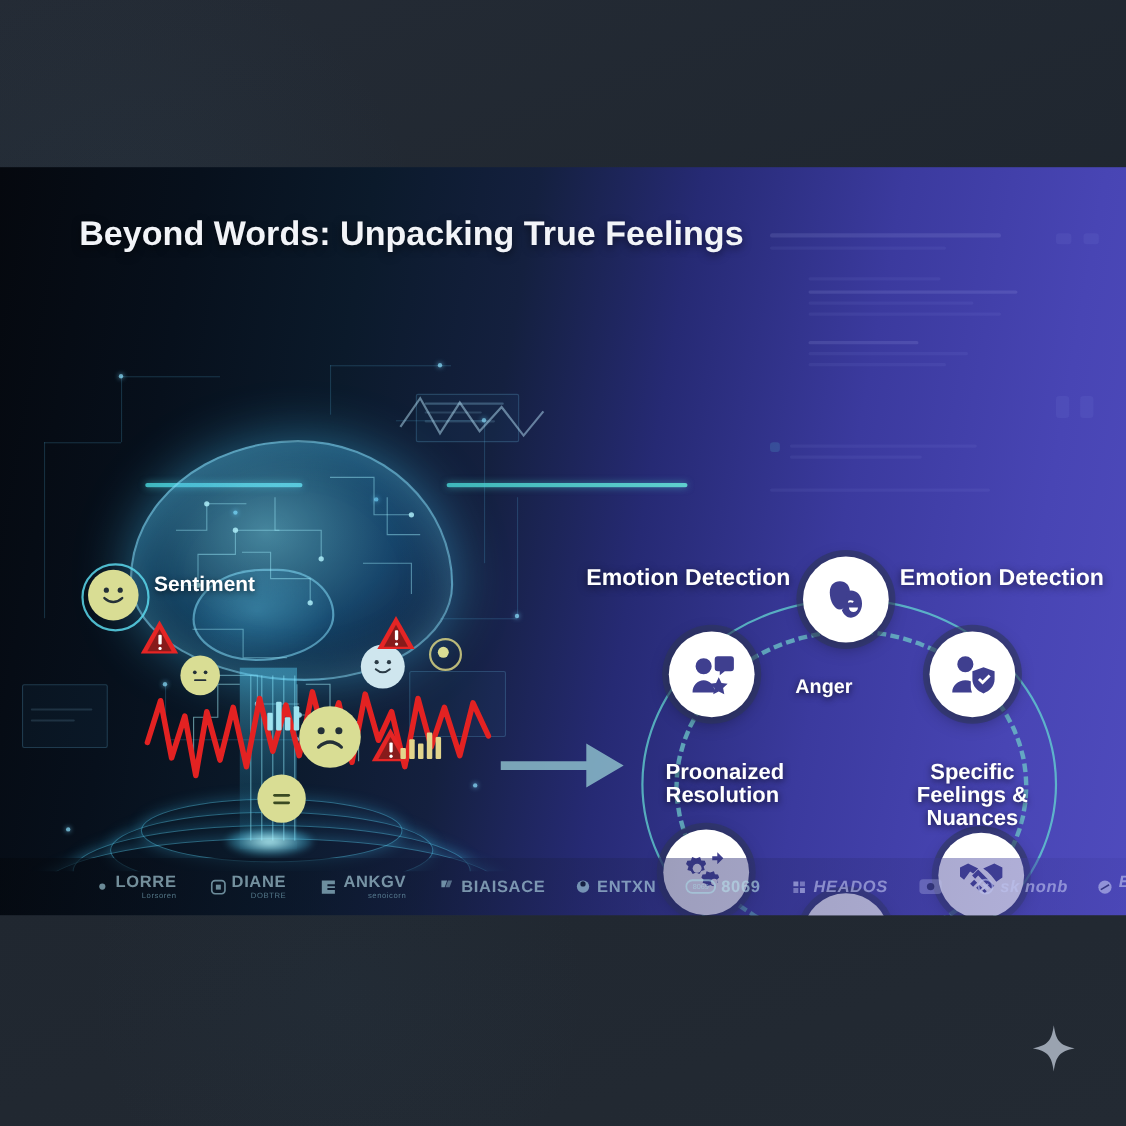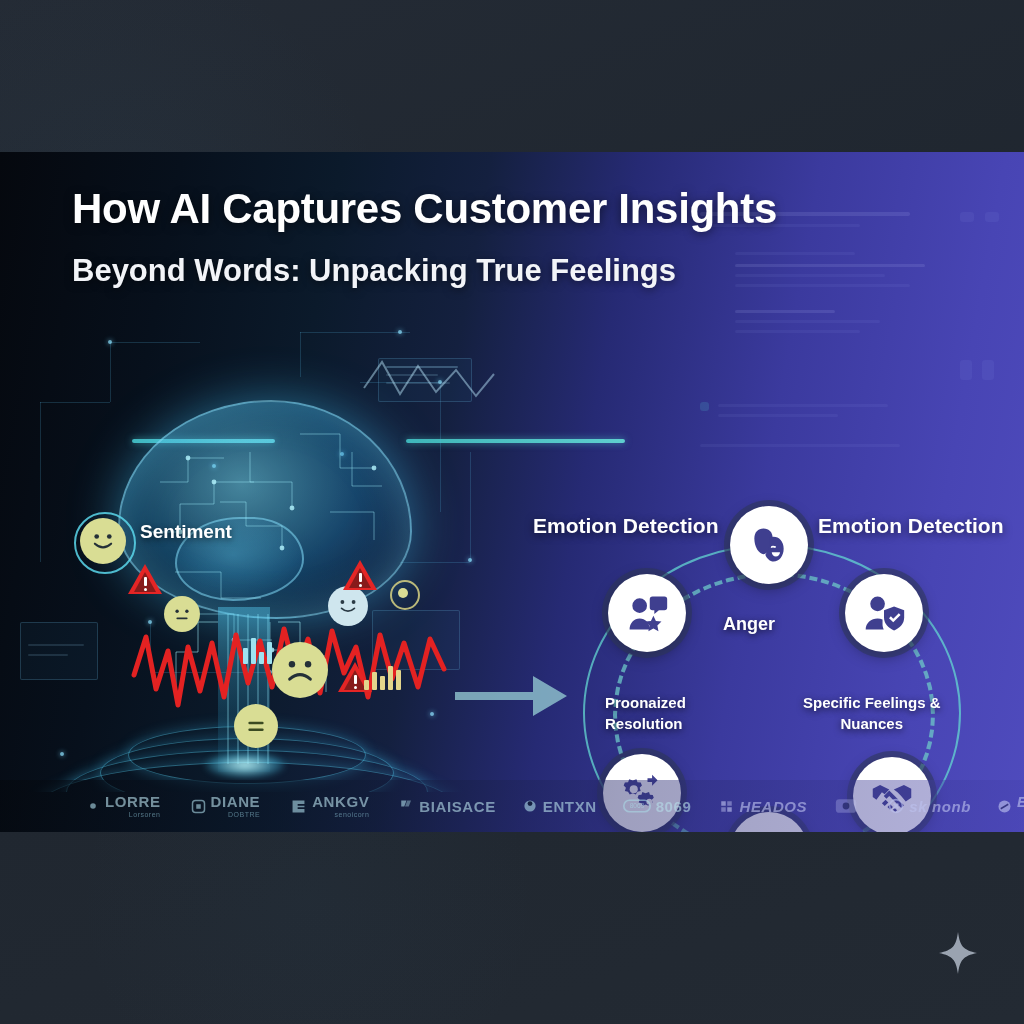--- a/index.html
+++ b/index.html
@@ -115,21 +115,21 @@
   
   #cycle{position:absolute;left:575px;top:390px;width:390px;height:340px;}
   #cycle-ring{position:absolute;left:8px;top:2px;width:374px;height:334px;border-radius:50%;
     border:2px solid rgba(100,215,210,.75);}
   #cycle-dashed{position:absolute;left:38px;top:30px;width:314px;height:278px;border-radius:50%;
     border:4px dashed rgba(110,200,200,.75);}
   .cnode{position:absolute;width:78px;height:78px;border-radius:50%;
     background:#fff;display:flex;align-items:center;justify-content:center;
     box-shadow:0 0 0 6px rgba(46,54,86,.55), 0 4px 16px rgba(0,0,0,.40);}
   .cnode svg{width:44px;height:44px;fill:#3f3f8f;}
-  .clabel{position:absolute;color:#fff;font-weight:bold;font-size:15px;line-height:21px;
+  .clabel{position:absolute;color:#fff;font-weight:bold;font-size:20px;line-height:21px;
     text-shadow:0 2px 7px rgba(0,0,0,.65);}
 
   
   .emo-head{position:absolute;color:#fff;font-weight:bold;font-size:21px;white-space:nowrap;
     text-shadow:0 2px 8px rgba(0,0,0,.6);}
 
   
   #logos{position:absolute;left:0;bottom:0;width:1024px;height:52px;
     background:linear-gradient(100deg, rgba(4,8,14,.66) 0%, rgba(10,22,40,.55) 28%, rgba(40,42,110,.45) 60%, rgba(70,66,175,.40) 100%);
     display:flex;align-items:center;}
@@ -167,21 +167,20 @@
       <div class="codeblob dim" style="left:718px;top:252px;width:170px;height:3px;"></div>
       <div class="codeblob dim" style="left:718px;top:262px;width:120px;height:3px;"></div>
       <div class="codeblob dim" style="left:700px;top:292px;width:200px;height:3px;"></div>
       <div class="codeblob dim" style="left:960px;top:60px;width:14px;height:10px;"></div>
       <div class="codeblob dim" style="left:985px;top:60px;width:14px;height:10px;"></div>
       <div class="codeblob dim" style="left:960px;top:208px;width:12px;height:20px;"></div>
       <div class="codeblob dim" style="left:982px;top:208px;width:12px;height:20px;"></div>
     </div>
 
     <div id="headline">
-      <div class="h-line">How AI Captures Customer Insights</div>
       <div id="sub">Beyond Words: Unpacking True Feelings</div>
     </div>
     <div class="accent-bar" id="acc1"></div>
     <div class="accent-bar" id="acc2"></div>
 
     <div id="left-scene">
 
       <div>
         <div class="circ v" style="left:40px;top:250px;height:160px;"></div>
         <div class="circ h" style="left:40px;top:250px;width:70px;"></div>

